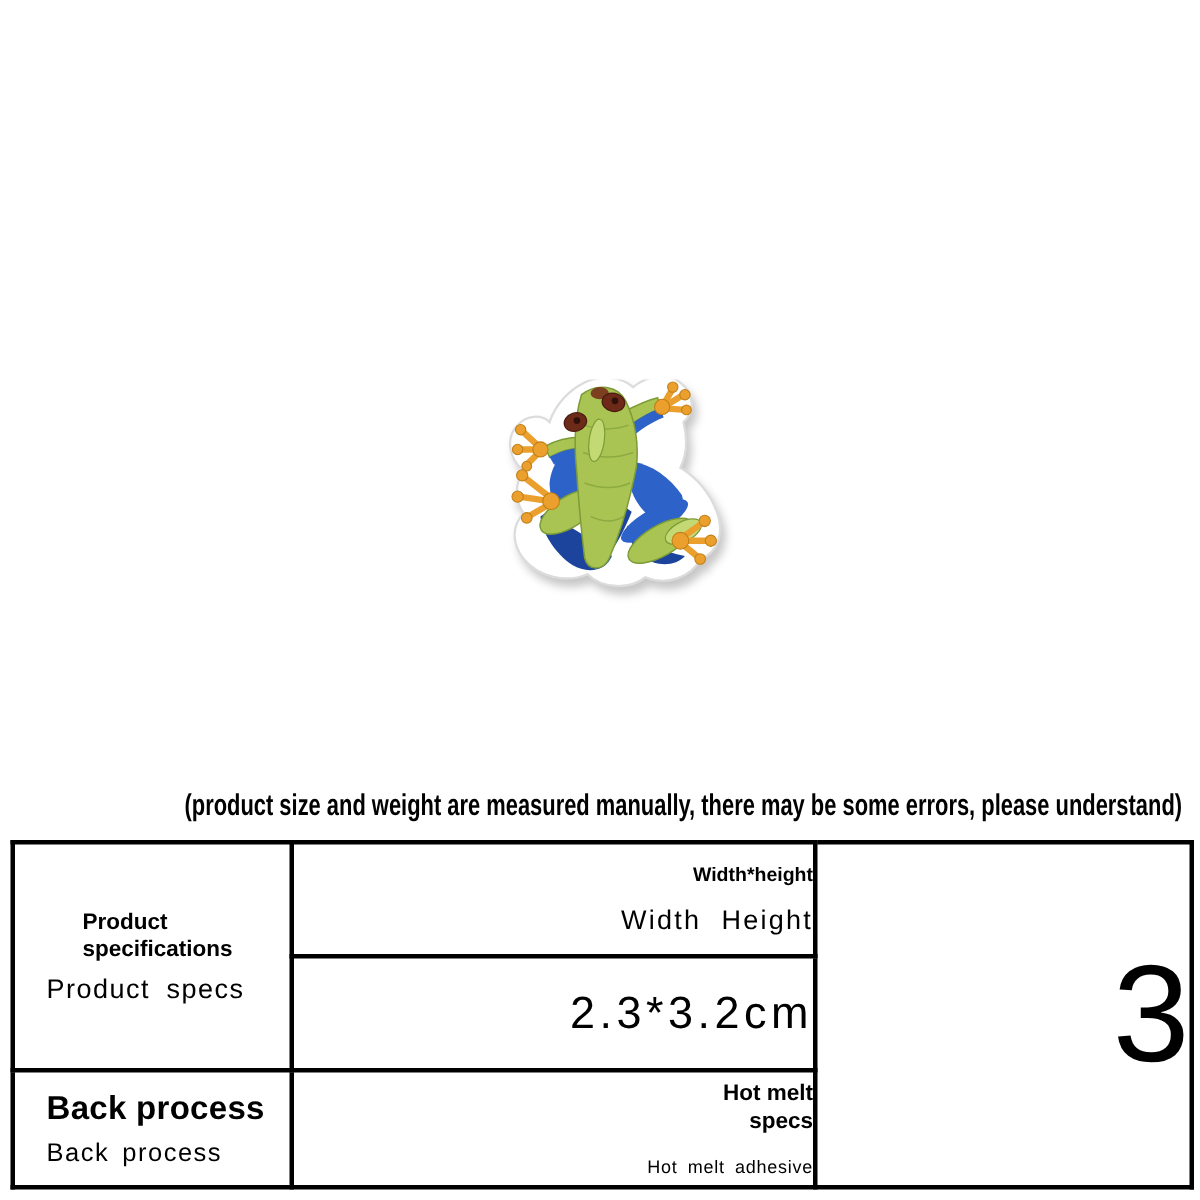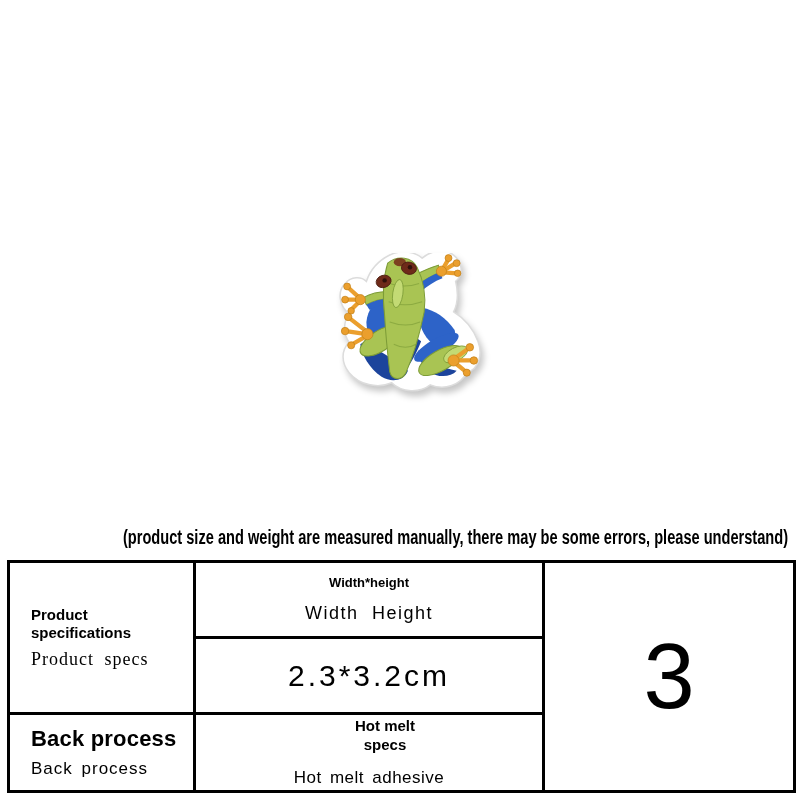--- a/index.html
+++ b/index.html
@@ -33,36 +33,36 @@
   }
   .disclaimer>span{display:inline-block;transform:scaleX(0.73);transform-origin:50% 50%;}
 
   
   .spec-table{
     position:absolute;left:7px;top:560px;width:786px;height:230px;
     border-collapse:collapse;table-layout:fixed;
   }
   .spec-table td{
     border:3px solid var(--border,#000);
-    padding:0;vertical-align:middle;text-align:center;overflow:hidden;
+    padding:0;vertical-align:middle;text-align:right;overflow:hidden;
   }
   .row-1{height:76px;}
   .row-2{height:76px;}
   .row-3{height:78px;}
   td.c1{text-align:left;padding-left:21px;}
 
-  .lbl-bold{font-weight:bold;font-size:15px;line-height:1.2;width:130px;}
-  .lbl-reg{font-size:18px;letter-spacing:1px;word-spacing:5px;margin-top:7px;font-family:Liberation Serif, serif;}
+  .lbl-bold{font-weight:bold;font-size:15px;line-height:1.2;width:130px;margin-left:24px;}
+  .lbl-reg{font-size:18px;letter-spacing:1px;word-spacing:5px;margin-top:7px;}
   .size-hdr-bold{font-weight:bold;font-size:13px;}
   .size-hdr-reg{font-size:18px;letter-spacing:1.5px;word-spacing:7px;margin-top:13px;}
   .size-val{font-size:30px;letter-spacing:3px;}
   .back-bold{font-weight:bold;font-size:22px;letter-spacing:0.2px;}
   .back-reg{font-size:17px;letter-spacing:1px;word-spacing:3px;margin-top:7px;}
   .hot-bold{font-weight:bold;font-size:15px;line-height:1.25;margin-left:32px;}
-  .hot-reg{font-size:17px;letter-spacing:0.5px;word-spacing:3px;margin-top:14px;}
+  .hot-reg{font-size:12px;letter-spacing:0.5px;word-spacing:3px;margin-top:14px;}
   .qty{font-size:92px;font-weight:400;text-align:center;}
 </style>
 </head>
 <body>
 
 <div class="page">
 
   <svg class="frog-svg" viewBox="0 0 142 142" role="img" aria-label="Embroidered tree frog patch: green body, blue underside and legs, orange toe pads, dark red eyes">
 
     <path class="f-sil" d="M 50,2

